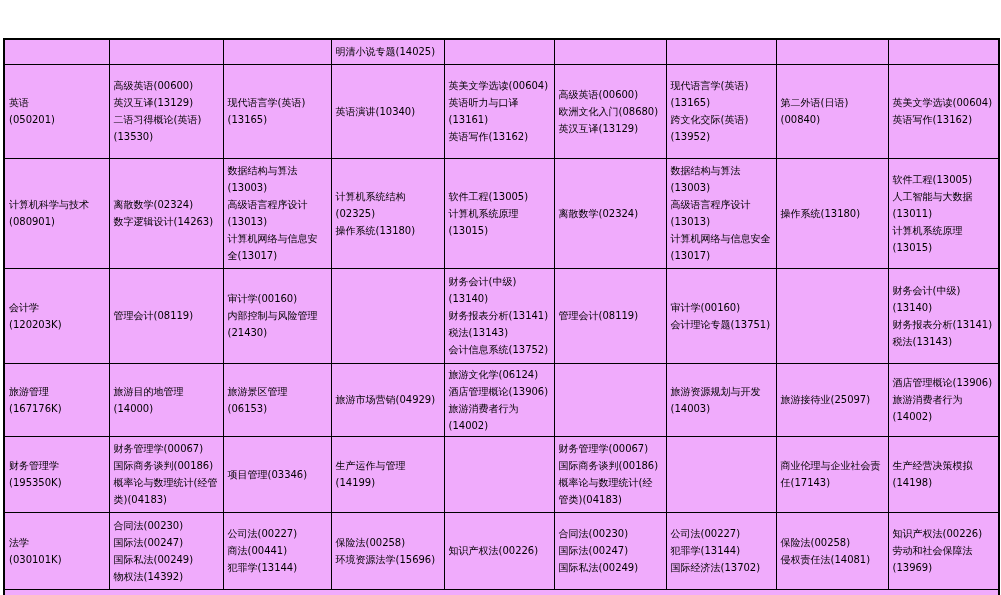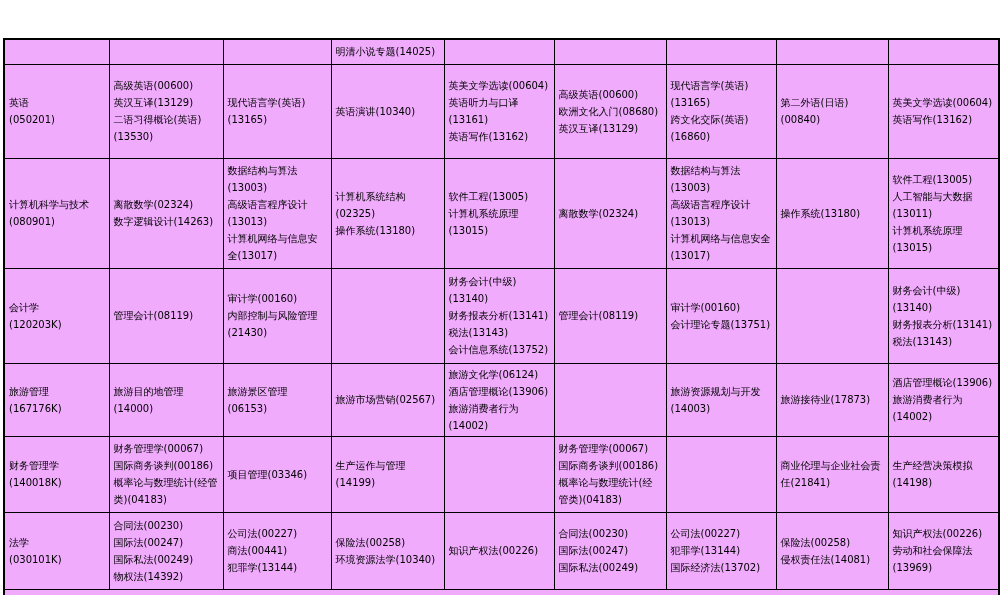--- a/index.html
+++ b/index.html
@@ -115,21 +115,21 @@
             <div class="course">英语听力与口译(13161)</div>
             <div class="course">英语写作(13162)</div>
           </td>
           <td>
             <div class="course">高级英语(00600)</div>
             <div class="course">欧洲文化入门(08680)</div>
             <div class="course">英汉互译(13129)</div>
           </td>
           <td>
             <div class="course">现代语言学(英语)(13165)</div>
-            <div class="course">跨文化交际(英语)(16860)</div>
+            <div class="course">跨文化交际(英语)(13952)</div>
           </td>
           <td>
             <div class="course">第二外语(日语)(00840)</div>
           </td>
           <td>
             <div class="course">英美文学选读(00604)</div>
             <div class="course">英语写作(13162)</div>
           </td>
         </tr>
         <tr>
@@ -209,64 +209,64 @@
             <div class="major-name">旅游管理</div>
             <div class="major-code">(167176K)</div>
           </td>
           <td>
             <div class="course">旅游目的地管理(14000)</div>
           </td>
           <td>
             <div class="course">旅游景区管理(06153)</div>
           </td>
           <td>
-            <div class="course">旅游市场营销(02567)</div>
+            <div class="course">旅游市场营销(04929)</div>
           </td>
           <td>
             <div class="course">旅游文化学(06124)</div>
             <div class="course">酒店管理概论(13906)</div>
             <div class="course">旅游消费者行为(14002)</div>
           </td>
           <td></td>
           <td>
             <div class="course">旅游资源规划与开发(14003)</div>
           </td>
           <td>
-            <div class="course">旅游接待业(17873)</div>
+            <div class="course">旅游接待业(25097)</div>
           </td>
           <td>
             <div class="course">酒店管理概论(13906)</div>
             <div class="course">旅游消费者行为(14002)</div>
           </td>
         </tr>
         <tr>
           <td>
             <div class="major-name">财务管理学</div>
-            <div class="major-code">(140018K)</div>
+            <div class="major-code">(195350K)</div>
           </td>
           <td>
             <div class="course">财务管理学(00067)</div>
             <div class="course">国际商务谈判(00186)</div>
             <div class="course">概率论与数理统计(经管类)(04183)</div>
           </td>
           <td>
             <div class="course">项目管理(03346)</div>
           </td>
           <td>
             <div class="course">生产运作与管理(14199)</div>
           </td>
           <td></td>
           <td>
             <div class="course">财务管理学(00067)</div>
             <div class="course">国际商务谈判(00186)</div>
             <div class="course">概率论与数理统计(经管类)(04183)</div>
           </td>
           <td></td>
           <td>
-            <div class="course">商业伦理与企业社会责任(21841)</div>
+            <div class="course">商业伦理与企业社会责任(17143)</div>
           </td>
           <td>
             <div class="course">生产经营决策模拟(14198)</div>
           </td>
         </tr>
         <tr>
           <td>
             <div class="major-name">法学</div>
             <div class="major-code">(030101K)</div>
           </td>
@@ -276,21 +276,21 @@
             <div class="course">国际私法(00249)</div>
             <div class="course">物权法(14392)</div>
           </td>
           <td>
             <div class="course">公司法(00227)</div>
             <div class="course">商法(00441)</div>
             <div class="course">犯罪学(13144)</div>
           </td>
           <td>
             <div class="course">保险法(00258)</div>
-            <div class="course">环境资源法学(10340)</div>
+            <div class="course">环境资源法学(15696)</div>
           </td>
           <td>
             <div class="course">知识产权法(00226)</div>
           </td>
           <td>
             <div class="course">合同法(00230)</div>
             <div class="course">国际法(00247)</div>
             <div class="course">国际私法(00249)</div>
           </td>
           <td>

